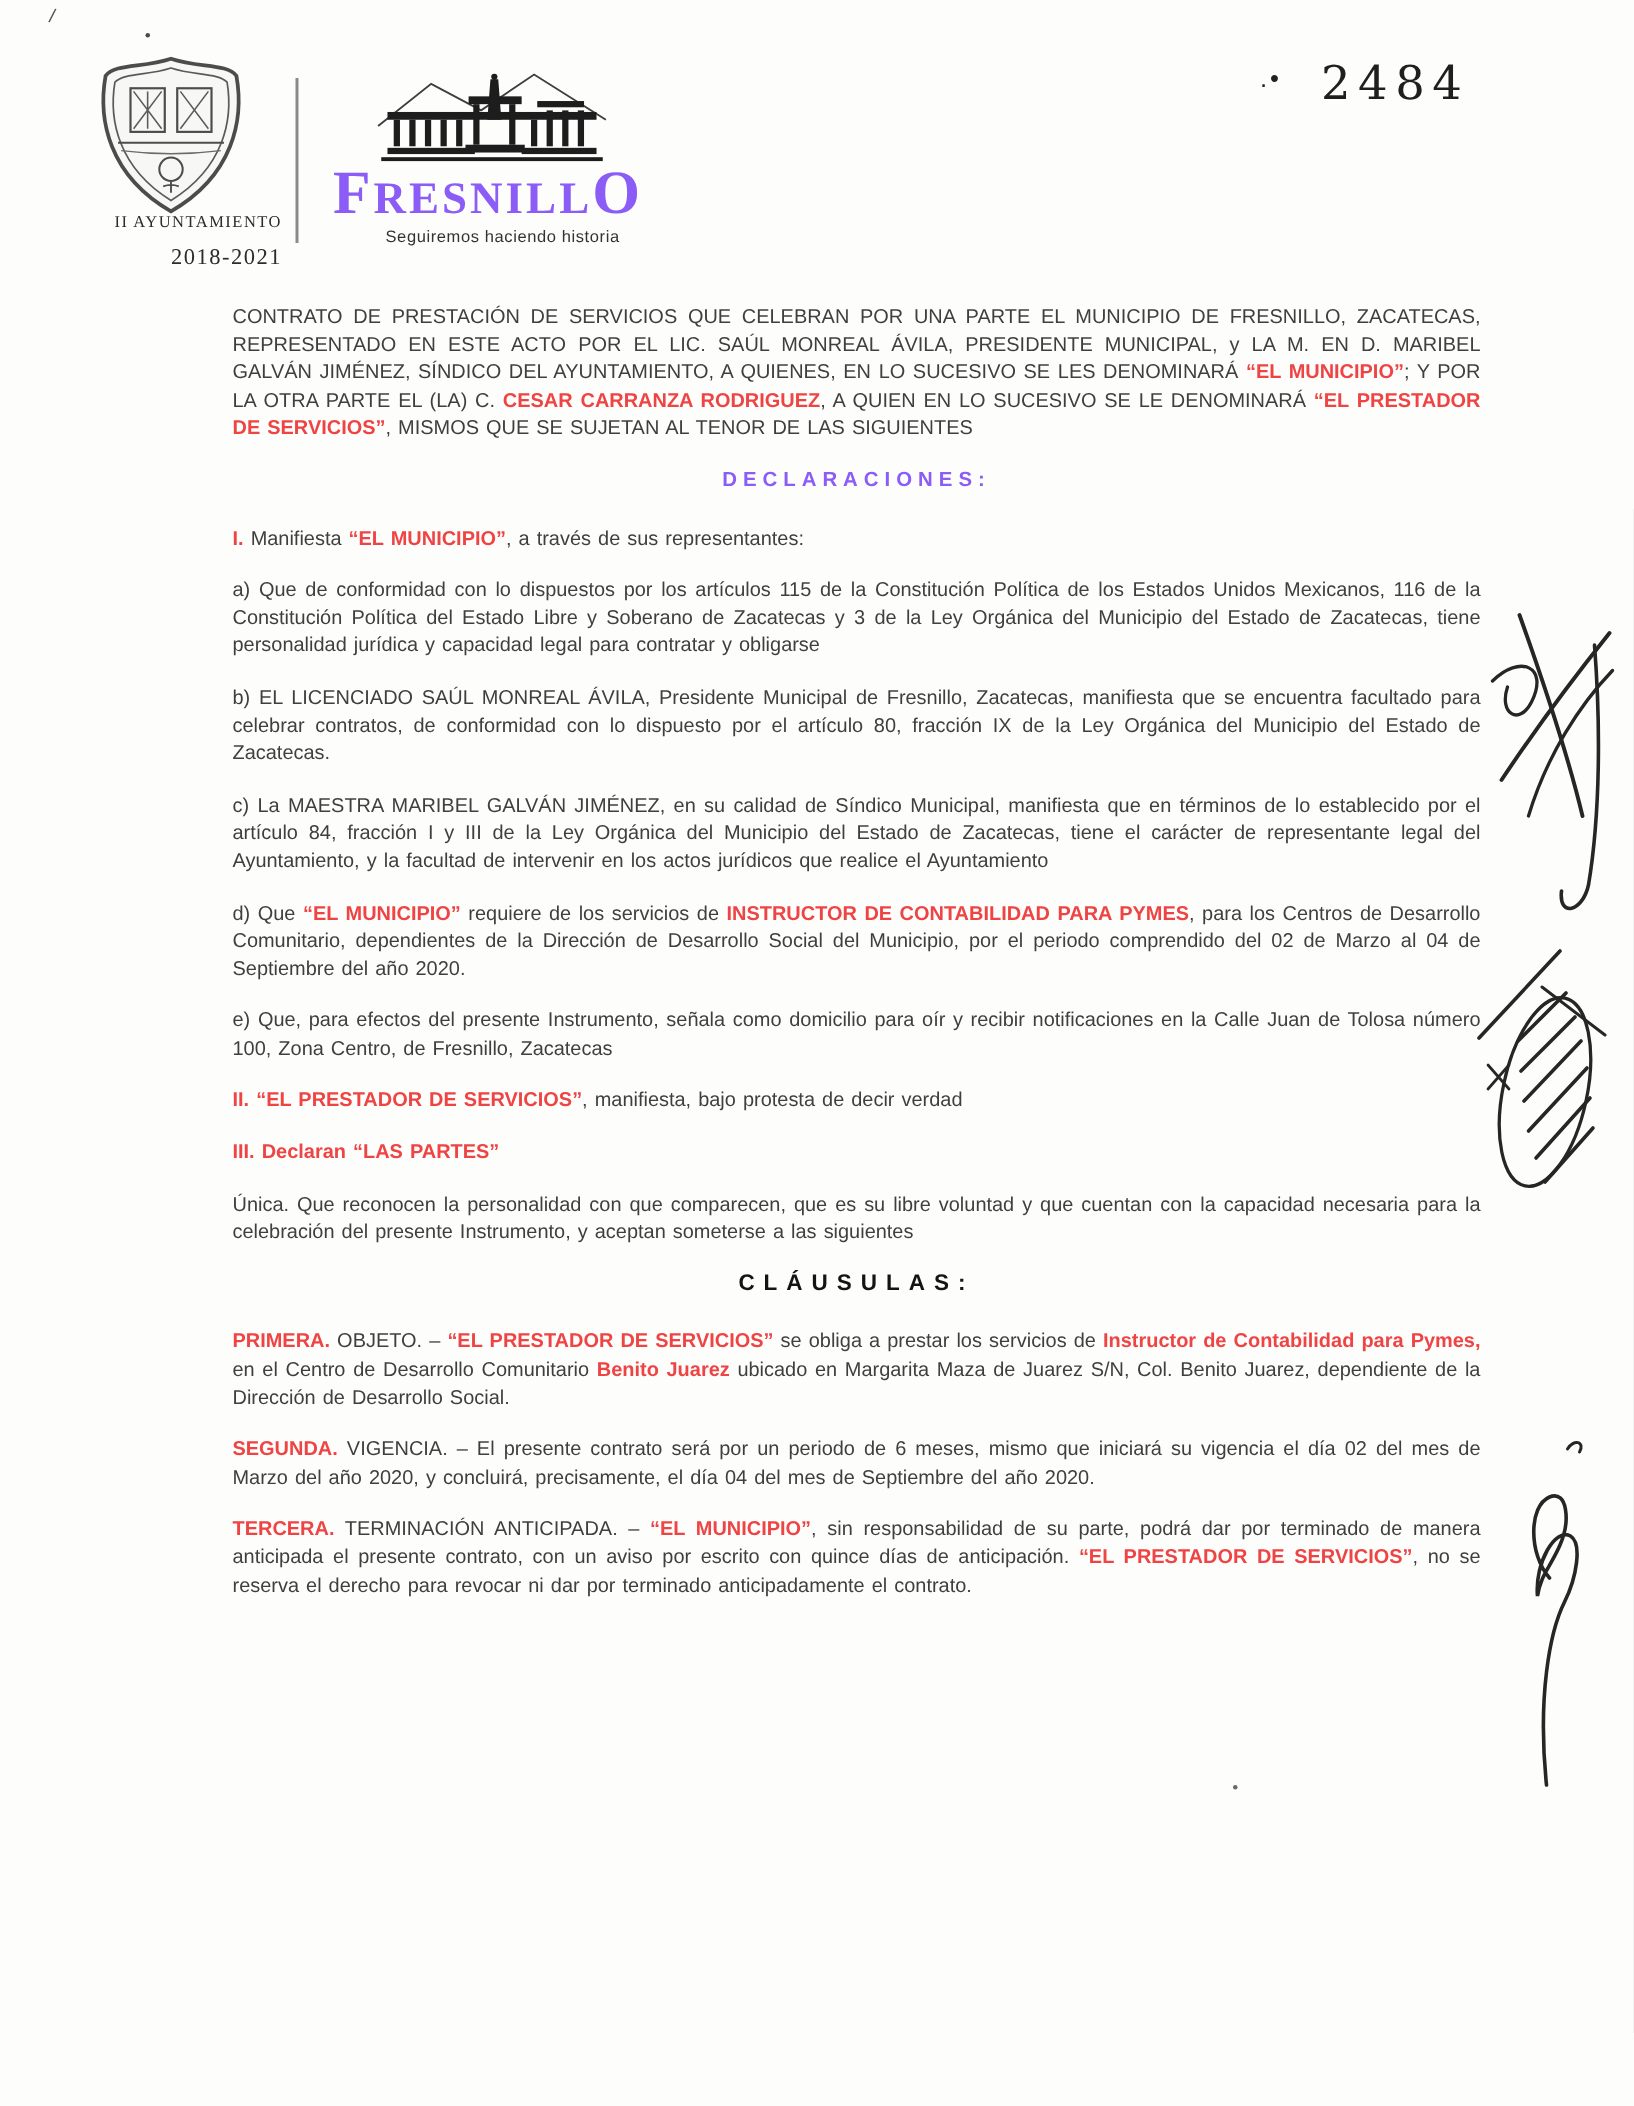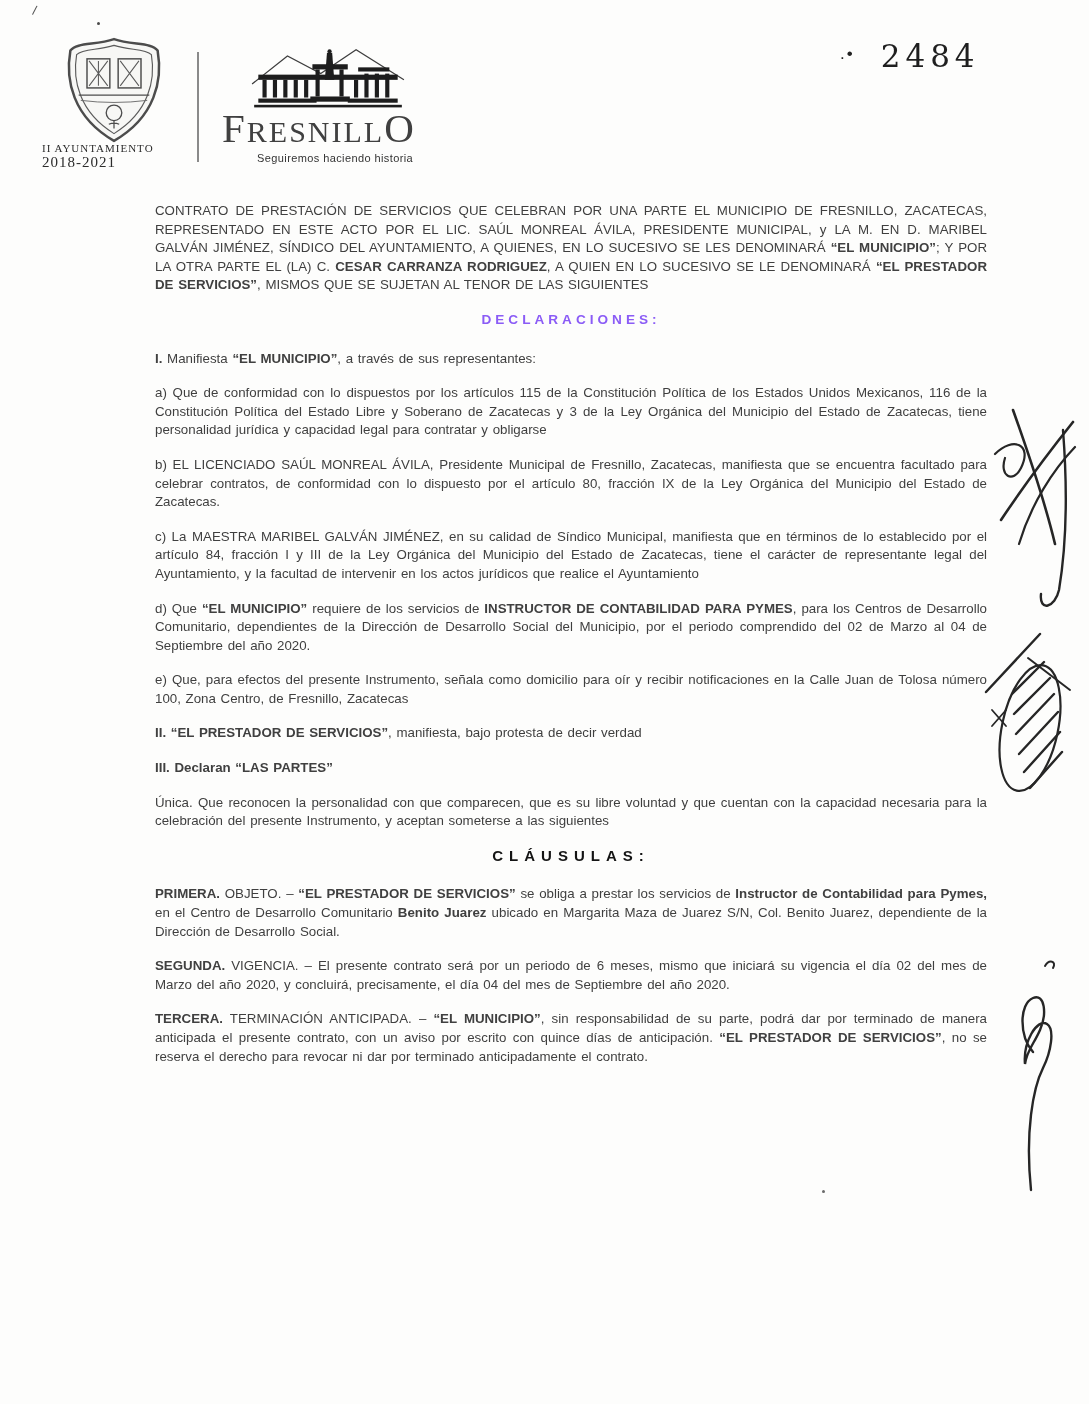--- a/index.html
+++ b/index.html
@@ -5,46 +5,46 @@
   html,body { margin:0; padding:0; background:#e9e9e9; }
   .page {
     position:relative; width:1089px; height:1404px; margin:0 auto;
     background:#fdfdfc; overflow:hidden;
     font-family:"Liberation Sans", sans-serif;
     color:#3f3f3f;
   }
 
   
   .seal-svg { position:absolute; left:62px; top:36px; width:104px; height:108px; }
-  .seal-caption { position:absolute; left:42px; top:142px; width:146px; text-align:left;
+  .seal-caption { position:absolute; left:42px; top:142px; width:146px; text-align:right;
     font-family:"Liberation Serif", serif; color:#2c2c2c; }
   .seal-caption .l1 { font-size:11px; letter-spacing:1px; display:block; }
-  .seal-caption .l2 { font-size:15px; letter-spacing:1px; display:block; margin-top:0; }
+  .seal-caption .l2 { font-size:15px; letter-spacing:1px; display:block; margin-top:10px; }
   .header-divider { position:absolute; left:197px; top:52px; width:2px; height:110px; background:#8a8a8a; }
   .monument-svg { position:absolute; left:250px; top:46px; width:156px; height:76px; }
   .wordmark { position:absolute; left:222px; top:104px; width:240px; white-space:nowrap;
-    font-family:"Liberation Serif", serif; font-weight:400; color:#404040; letter-spacing:2px; }
+    font-family:"Liberation Serif", serif; font-weight:700; color:#8b5cf6; letter-spacing:2px; }
   .wordmark .big { font-size:41px; }
   .wordmark .mid { font-size:30px; }
   .tagline { position:absolute; left:257px; top:152px; font-size:11px; color:#333; letter-spacing:.4px; }
   .folio { position:absolute; left:840px; top:38px; white-space:nowrap; }
   .folio-mark { font-size:17px; color:#222; vertical-align:8px; letter-spacing:2px; }
   .folio-num { font-family:"DejaVu Serif", serif; font-size:31px; color:#1f1f1f; letter-spacing:5px; margin-left:26px; }
 
   
   .ink-slash { position:absolute; left:33px; top:3px; font-size:13px; color:#555; transform:rotate(12deg); }
   .ink-dot  { position:absolute; left:97px; top:22px; width:3px; height:3px; border-radius:50%; background:#4a4a4a; }
   .ink-dot2 { position:absolute; left:822px; top:1190px; width:3px; height:3px; border-radius:50%; background:#6a6a6a; }
 
   
   .content { position:absolute; left:155px; top:202px; width:832px;
     font-size:13.3px; line-height:18.6px; text-align:justify; word-spacing:1px; }
   .content p { margin:0 0 16px 0; }
   .indent { margin-left:70px; }
-  .b { font-weight:700; color:#404040;margin-top:31px; }
+  .b { font-weight:700; color:#ef4444;margin-top:31px; }
   .sec-heading { font-weight:700; letter-spacing:4px; color:#8b5cf6; font-size:13.6px;
     margin:4px 0 20px 0 !important; text-align:center; }
   .center-heading { text-align:center; font-weight:700; letter-spacing:6px; font-size:15px;
     color:#141414; margin:8px 0 20px 0 !important; }
 
   
   .sig { position:absolute; }
   .sig path, .sig ellipse { fill:none; stroke:#262626; stroke-linecap:round; }
 </style>
 </head>

